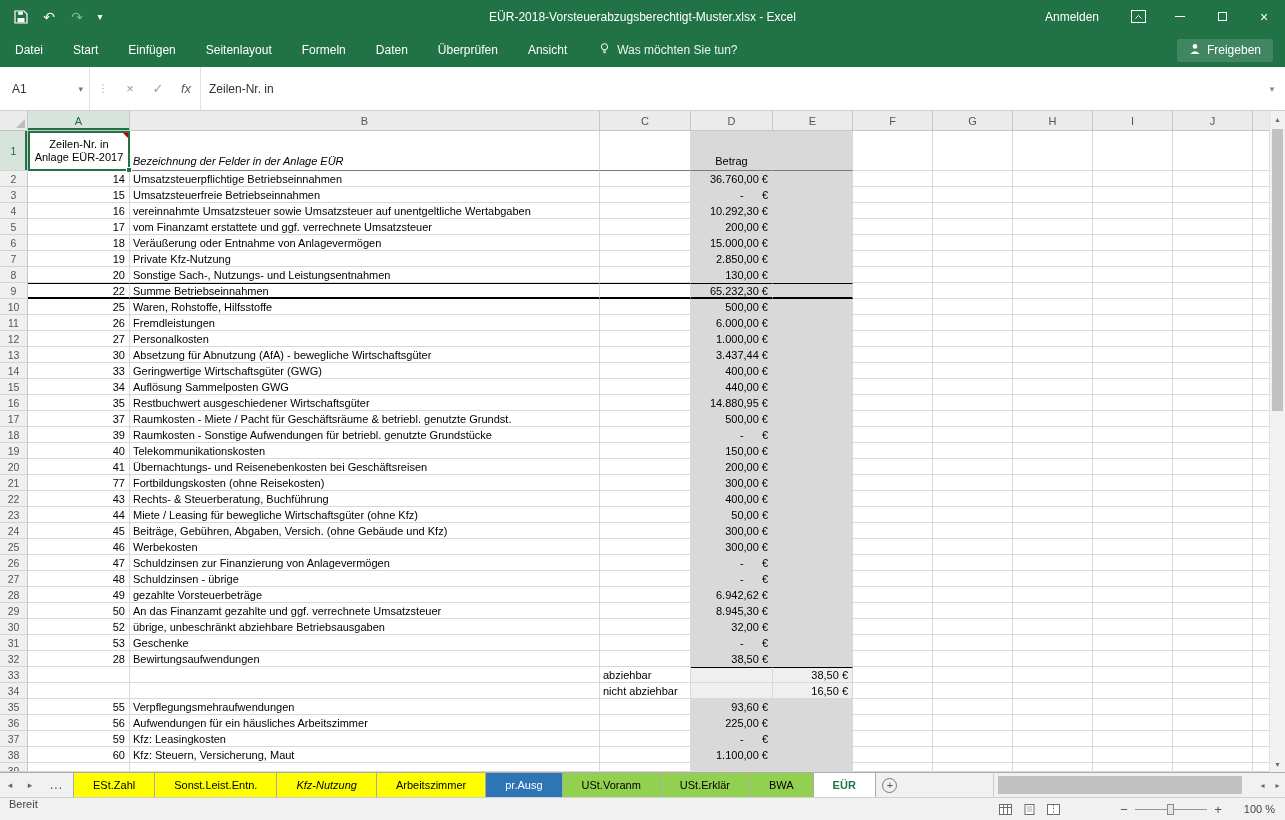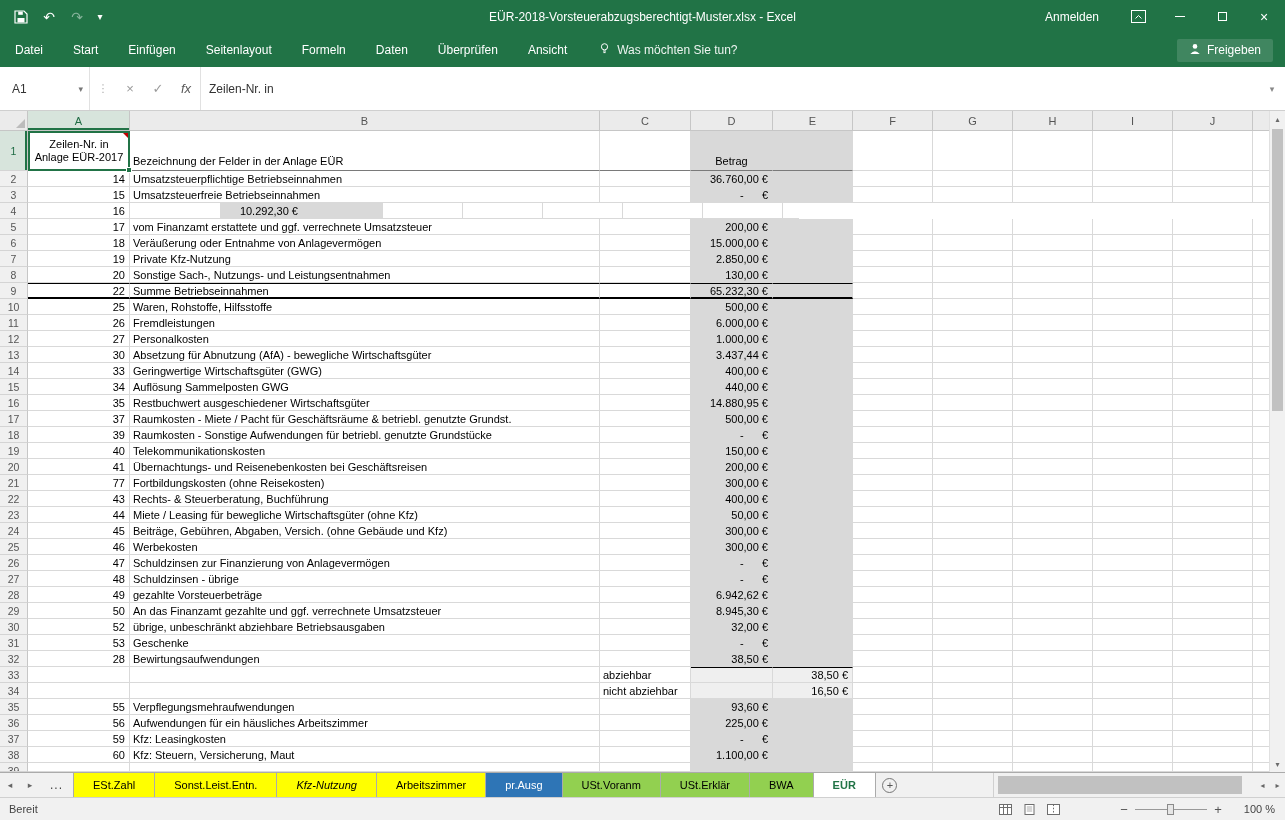--- a/index.html
+++ b/index.html
@@ -67,21 +67,21 @@
   .fill{background:#D9D9D9;}
   .fill-light{background:#EFEFEF;}
   .sum{border-top:1px solid #000;border-bottom:2px solid #000;}
   .tl{border-top:1px solid #000;}
   .hb{border-bottom:1px solid #7A7A7A;}
 
   .a1{border:2px solid #217346;padding:1px 3px;display:flex;flex-direction:column;justify-content:center;
       line-height:13px;position:relative;overflow:visible;z-index:3;background:#fff;}
   .handle{position:absolute;right:-4px;bottom:-4px;width:6px;height:6px;background:#217346;border:1px solid #fff;}
   .cmark{position:absolute;top:0;right:0;width:0;height:0;border-left:5px solid transparent;border-top:5px solid #C00000;}
-  .b1{align-items:flex-end;padding-bottom:3px;}
+  .b1{align-items:flex-end;padding-bottom:3px;font-style:italic;}
   .betrag{justify-content:center;align-items:flex-end;padding-bottom:3px;}
   .partial{height:9px;overflow:hidden;}
   .partial .cell{align-items:flex-start;line-height:16px;}
 
   .vscroll{position:absolute;top:0;right:0;bottom:0;width:16px;background:#F1F1F1;border-left:1px solid #E0E0E0;
            display:flex;flex-direction:column;}
   .varrow{height:16px;display:flex;align-items:center;justify-content:center;color:#6B6B6B;font-size:8px;flex:none;}
   .vtrack{flex:1;position:relative;}
   .vthumb{position:absolute;left:2px;right:2px;top:2px;height:282px;background:#C1C1C1;}
 
@@ -95,21 +95,21 @@
   .stab.active{font-weight:700;}
   .plusbtn{width:28px;display:flex;align-items:center;justify-content:center;}
   .plusc{width:15px;height:15px;border:1px solid #767676;border-radius:50%;color:#565656;font-size:11px;
          display:flex;align-items:center;justify-content:center;line-height:1;}
   .sspacer{flex:1;}
   .htrack{width:262px;position:relative;background:#F1F1F1;border-left:1px solid #D0D0D0;}
   .hthumb{position:absolute;left:4px;top:3px;bottom:3px;width:244px;background:#C1C1C1;}
   .harrow{width:15px;display:flex;align-items:center;justify-content:center;color:#666;font-size:8px;}
 
   
-  .statusbar{flex:none;height:23px;background:#F1F1F1;border-top:1px solid #D0D0D0;display:flex;align-items:center;
+  .statusbar{flex:none;height:23px;background:#F1F1F1;border-top:1px solid #D0D0D0;display:flex;
              font-size:11px;color:#444;}
   .ready{padding-left:9px;}
   .sbright{margin-left:auto;display:flex;align-items:center;padding-right:10px;}
   .vbtn{width:24px;height:21px;display:flex;align-items:center;justify-content:center;}
   .zminus,.zplus{width:22px;text-align:center;color:#555;font-size:13px;}
   .zminus{margin-left:48px;}
   .ztrack{width:72px;height:13px;position:relative;}
   .ztrack::before{content:"";position:absolute;left:0;right:0;top:6px;border-top:1px solid #999;}
   .zthumb{position:absolute;left:32px;top:1px;width:7px;height:11px;background:#E6E6E6;border:1px solid #8A8A8A;}
   .zoomlvl{width:46px;text-align:right;color:#444;}
@@ -263,20 +263,21 @@
             <div class="cell w-F"></div>
             <div class="cell w-G"></div>
             <div class="cell w-H"></div>
             <div class="cell w-I"></div>
             <div class="cell w-J"></div>
             <div class="cell w-K"></div>
           </div>
           <div class="row">
             <div class="cell gut">4</div>
             <div class="cell w-A num">16</div>
+            <div class="cell w-B txt">vereinnahmte Umsatzsteuer sowie Umsatzsteuer auf unentgeltliche Wertabgaben</div>
             <div class="cell w-C txt"></div>
             <div class="cell w-D num fill">10.292,30 €</div>
             <div class="cell w-E num fill"></div>
             <div class="cell w-F"></div>
             <div class="cell w-G"></div>
             <div class="cell w-H"></div>
             <div class="cell w-I"></div>
             <div class="cell w-J"></div>
             <div class="cell w-K"></div>
           </div>

